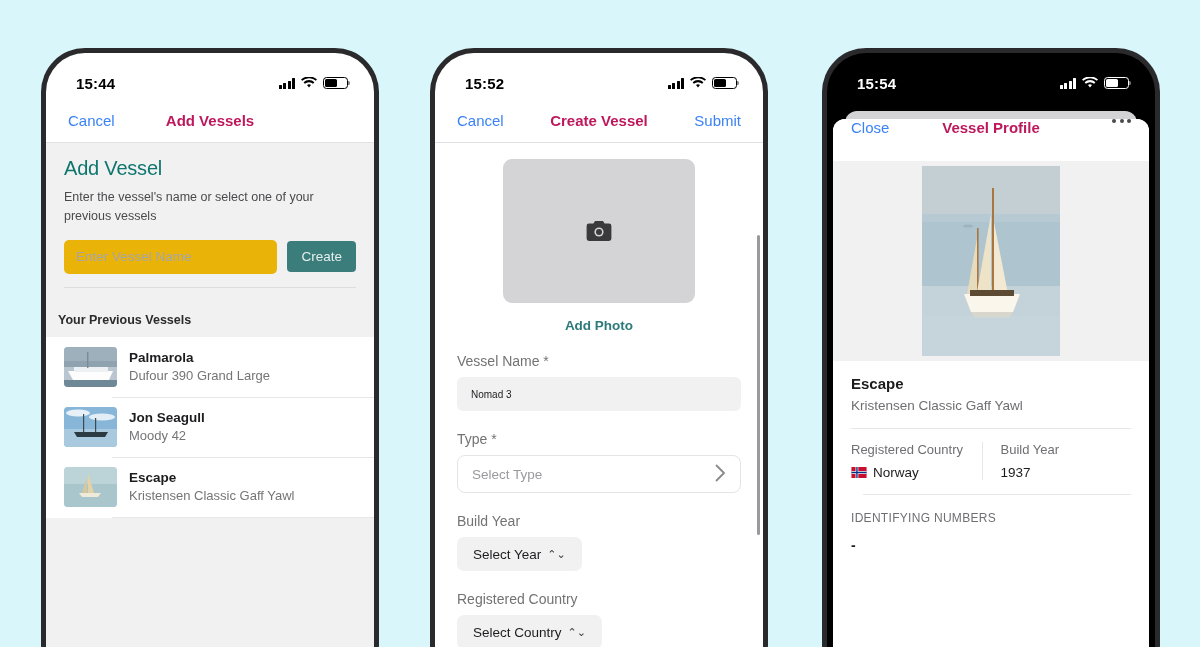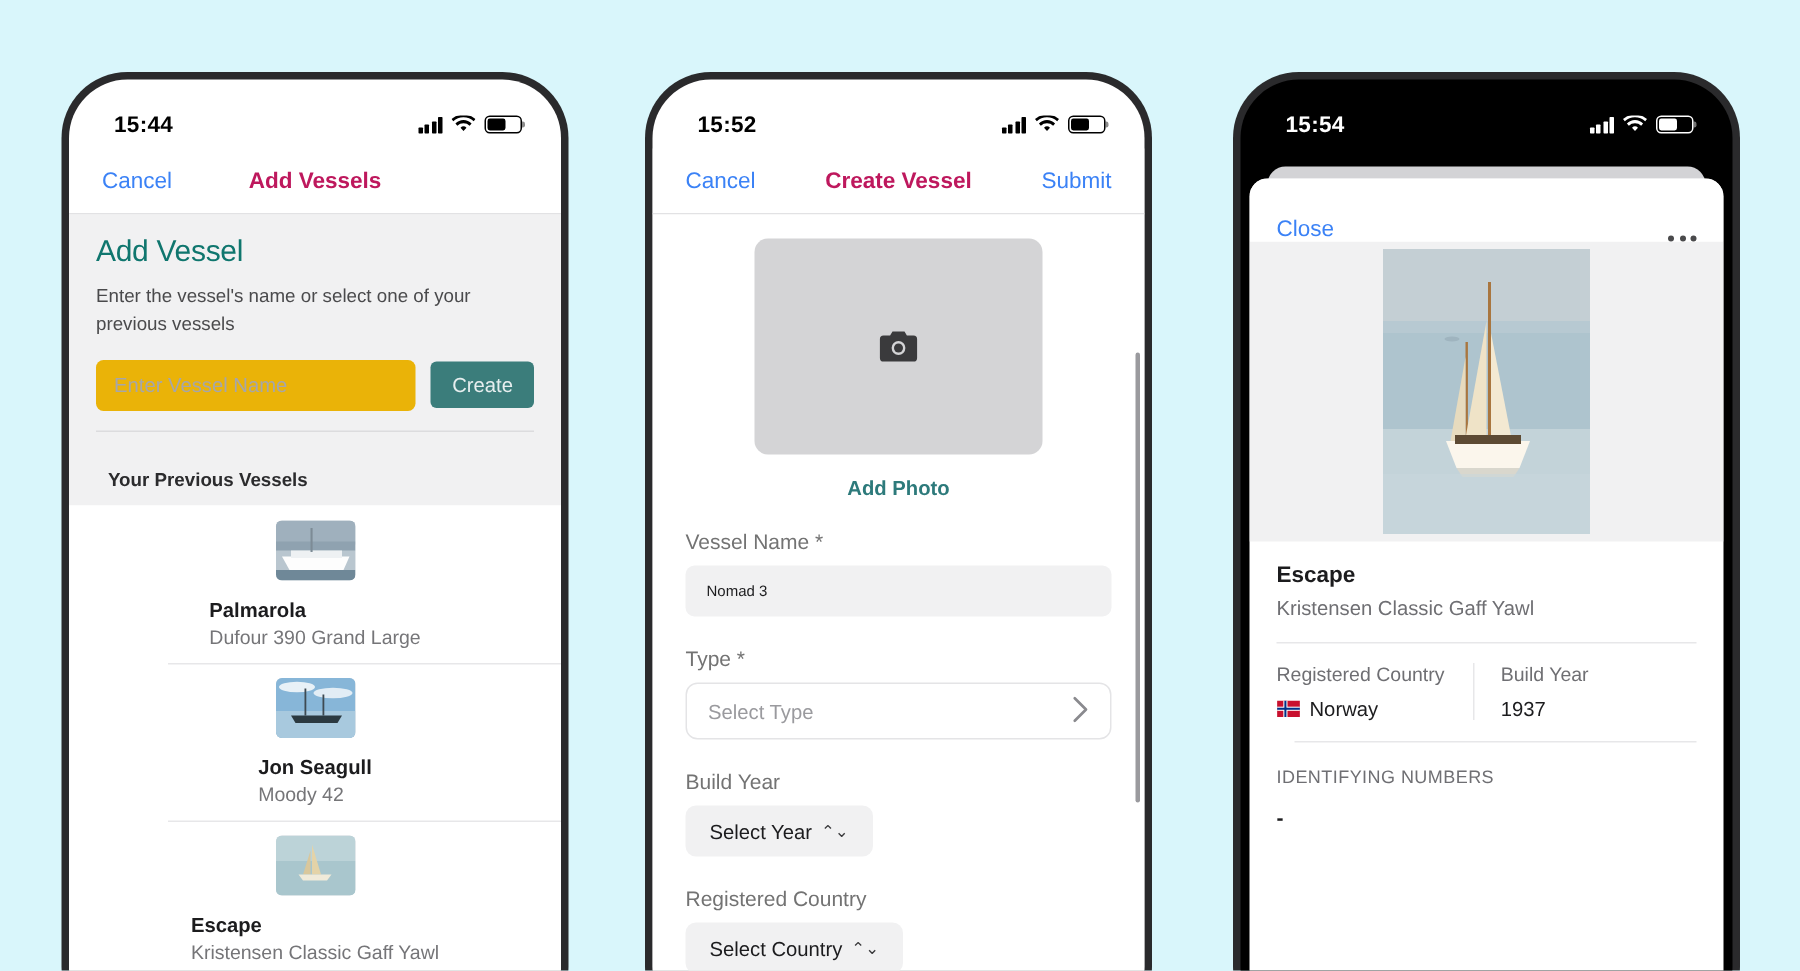--- a/index.html
+++ b/index.html
@@ -123,29 +123,28 @@
   .p1-create {
     height: 31px; padding: 0 14px;
     background: #3b7d7b; color: #e6eeee;
     border: none; border-radius: 4px;
     font-size: 13.5px; font-family: inherit;
     cursor: pointer;
   }
   .p1-divider { height: 1px; background: #dcdcde; margin: 13px 0 0 0; }
   .p1-sechead {
     background: #f1f1f2;
-    padding: 9px 18px 10px 26px;
+    padding: 9px 18px 10px 12px;
     font-size: 12.5px; font-weight: bold; color: #2b2b2d;
   }
   .vlist { background: #fff; }
   .vrow {
     display: flex; align-items: center; gap: 12px;
     padding: 10px 18px 10px 18px;
     position: relative;
-    flex-direction: column;
   }
   .vrow + .vrow::before {
     content: ""; position: absolute; left: 66px; right: 0; top: 0;
     height: 1px; background: #e7e7e9;
   }
   .vthumb {
     width: 53px; height: 40px;
     border-radius: 4px; overflow: hidden; flex: none;
     background: #cfd8dd;
   }
@@ -220,21 +219,21 @@
   .sheet {
     position: absolute;
     left: 6px; right: 6px; top: 66px; bottom: 0;
     background: #fff;
     border-radius: 12px 12px 0 0;
     overflow: hidden;
   }
   .sheet-nav {
     position: relative;
     height: 42px;
-    display: flex; align-items: flex-end;
+    display: flex; align-items: flex-start;
     padding: 0 18px;
     background: #fff;
   }
   .dots { margin-left: auto; display: flex; gap: 3.5px; }
   .dots i { width: 4px; height: 4px; border-radius: 50%; background: #4a4a4c; display: block; }
   .hero {
     background: #f1f1f2;
     height: 200px;
     display: flex; align-items: center; justify-content: center;
   }
@@ -457,20 +456,21 @@
               <b></b>
             </span>
         </div>
       </div>
 
       <div class="sheet-back"></div>
 
       <div class="sheet">
         <div class="sheet-nav">
           <span class="nav-left">Close</span>
+          <span class="nav-title">Vessel Profile</span>
           <span class="dots">
               <i></i>
               <i></i>
               <i></i>
             </span>
         </div>
 
         <div class="hero">
           <div class="hero-img">
             <svg viewBox="0 0 138 190" preserveAspectRatio="none">

